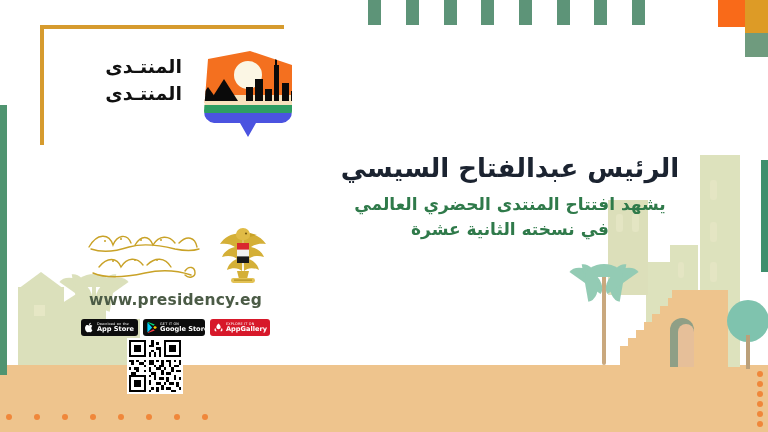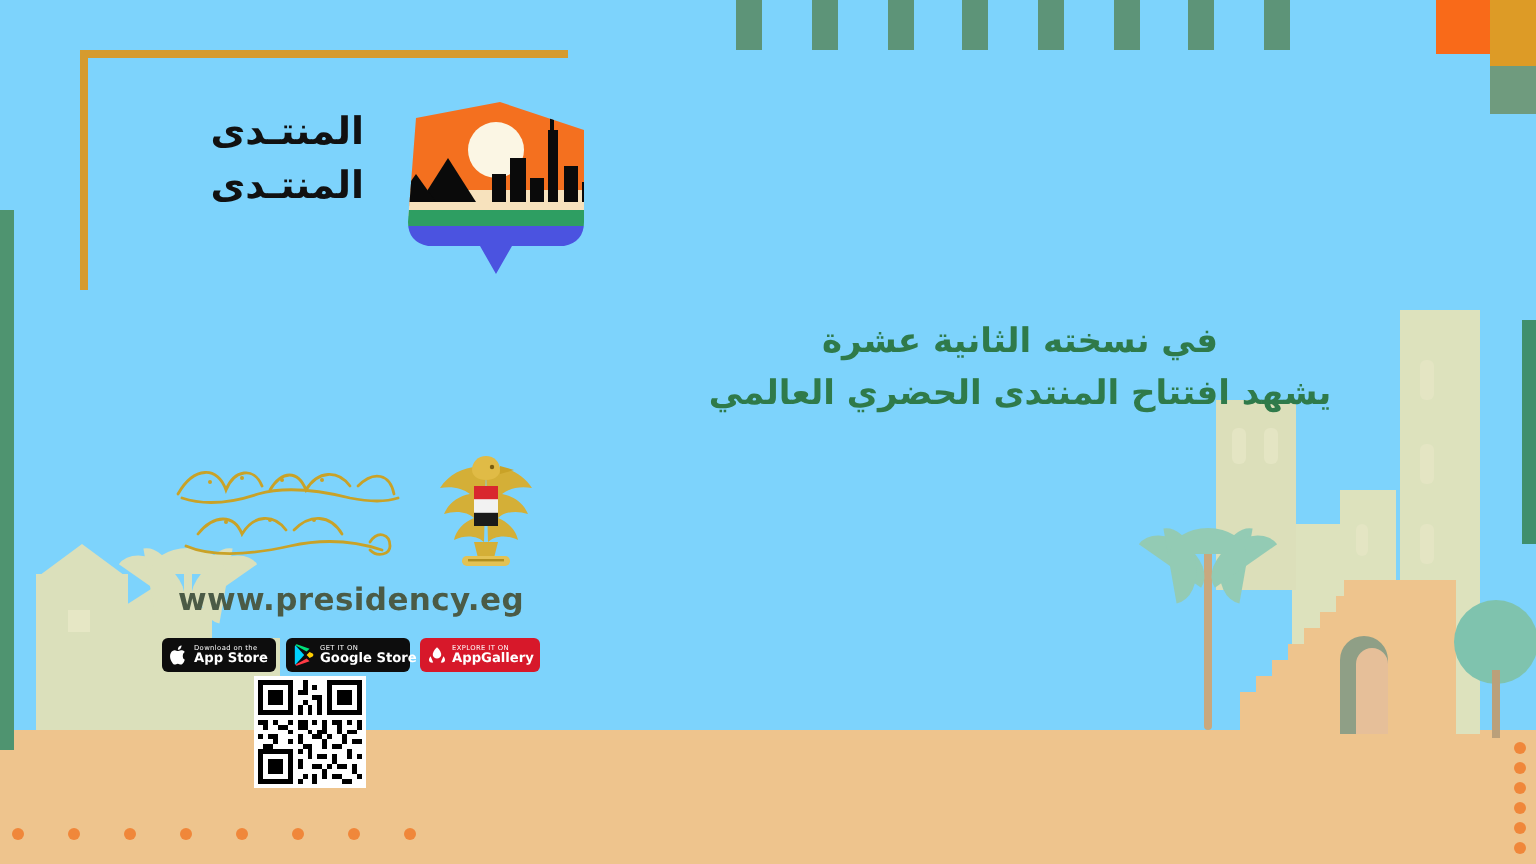--- a/index.html
+++ b/index.html
@@ -2,21 +2,21 @@
 <html lang="ar"><head>
 <meta charset="utf-8">
 <title>WUF12 Announcement</title>
 <style>
   html,body{margin:0;padding:0;}
   body{
     width:768px;height:432px;overflow:hidden;
     background:#e6e7c5;
     font-family:"DejaVu Sans","Liberation Sans",sans-serif;
   }
-  .stage{position:relative;width:768px;height:432px;overflow:hidden;background:#7dd3fc;}
+  .stage{position:relative;width:768px;height:432px;overflow:hidden;background:#ffffff;}
 
   
   .sand{position:absolute;left:0;bottom:0;width:768px;height:67px;background:#eec48d;}
   .ghost{position:absolute;background:#dbe0bb;}
 
   
   .house-l1{left:18px;bottom:67px;width:46px;height:78px;}
   .house-l1:after{content:"";position:absolute;left:16px;top:18px;width:11px;height:11px;background:#e6e7c5;}
   .house-roof1{position:absolute;left:18px;bottom:143px;width:0;height:0;border-left:23px solid transparent;border-right:23px solid transparent;border-bottom:17px solid #dbe0bb;}
   .house-l2{left:56px;bottom:67px;width:50px;height:58px;}
@@ -209,23 +209,24 @@
 
           <rect x="0" y="56" width="116" height="8" fill="#2e9e62"></rect>
 
           <rect x="0" y="64" width="116" height="44" fill="#4b53e0"></rect>
         </g>
       </svg>
     </div>
   </div>
 
   <div class="headline">
+    <div class="h-main">الرئيس عبدالفتاح السيسي</div>
     <div class="h-sub">
+      <div>يشهد افتتاح المنتدى الحضري العالمي</div>
       <div>في نسخته الثانية عشرة</div>
-      <div>يشهد افتتاح المنتدى الحضري العالمي</div>
     </div>
   </div>
 
   <div class="pres">
     <div class="pres-row">
       <div class="calli">
         <svg width="120" height="58" viewBox="0 0 120 58">
           <g fill="none" stroke="#c9a227" stroke-width="1.4" stroke-linecap="round">
             <path d="M6 20 C14 6, 26 6, 30 18 C34 8, 44 6, 48 16"></path>
             <path d="M52 18 C58 8, 66 8, 70 18 C76 8, 86 8, 92 16"></path>

